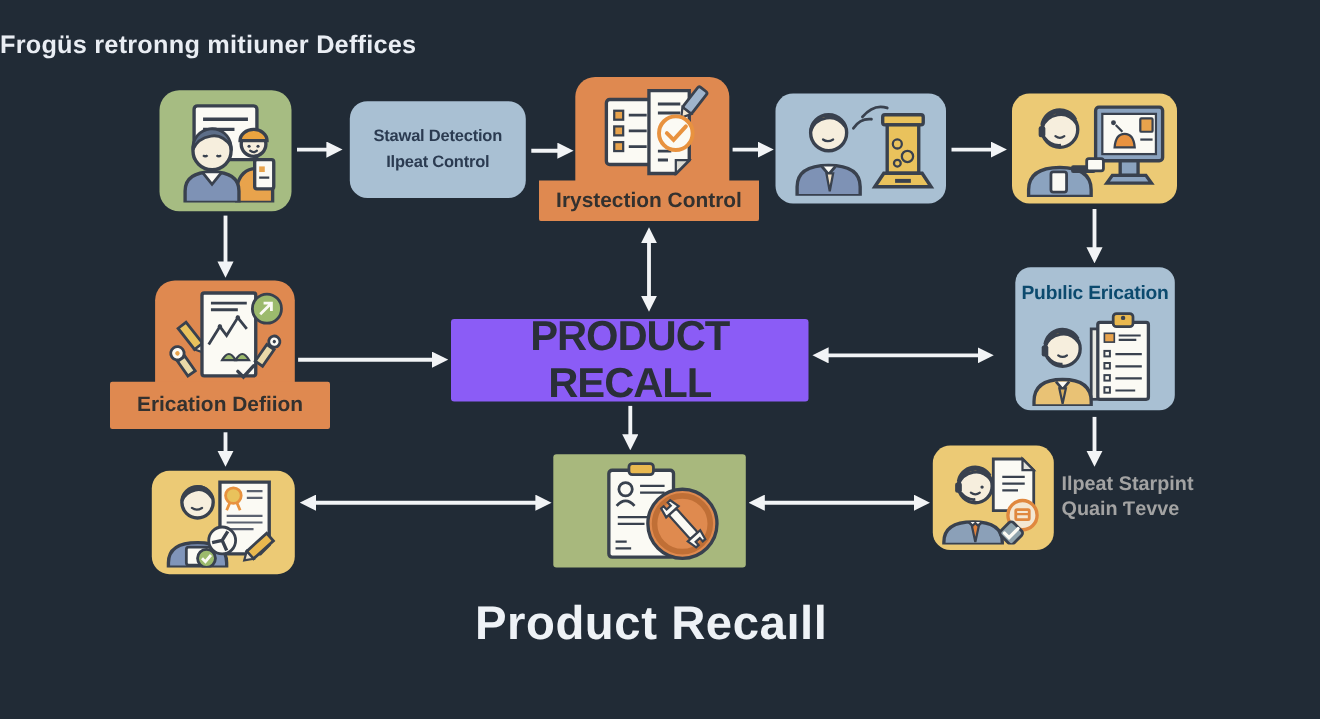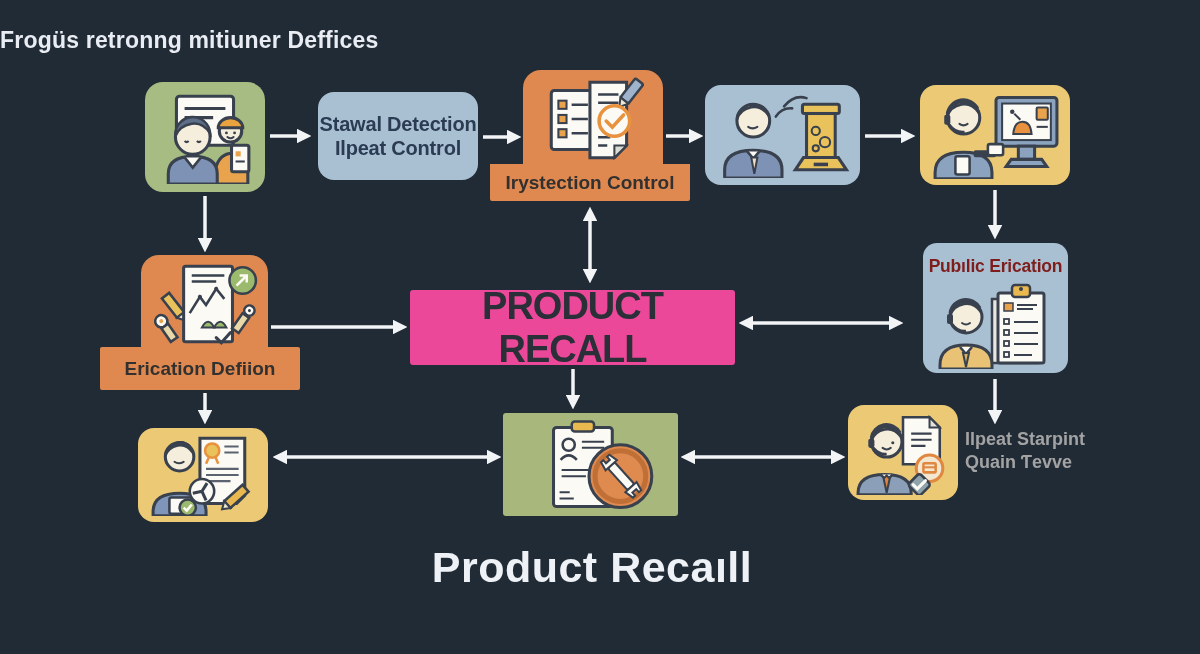--- a/index.html
+++ b/index.html
@@ -15,36 +15,36 @@
   }
   .bottom-title{
     left:0;top:543px;width:1184px;text-align:center;
     color:#eef2f6;font-size:43px;font-weight:bold;letter-spacing:.5px;
   }
   
   .node{display:flex;align-items:center;justify-content:center;}
   .r18{border-radius:18px}.r16{border-radius:16px}.r14{border-radius:14px}.r3{border-radius:3px}
   .bg-green{background:#a6bc82}.bg-blue{background:#a9c0d3}
   .bg-orange{background:#df8950}.bg-yellow{background:#ecca75}
-  .bg-recall{background:#ec4899}.bg-flatgreen{background:#a8b87d}
+  .bg-recall{background:#8b5cf6}.bg-flatgreen{background:#a8b87d}
   .blue-label{
-    color:#2b3b51;font-weight:bold;font-size:20px;line-height:24px;
+    color:#2b3b51;font-weight:bold;font-size:15px;line-height:24px;
     text-align:center;letter-spacing:-.2px;
   }
   .band-label{
     width:100%;text-align:center;color:#33312f;font-weight:bold;font-size:19px;
     letter-spacing:0;
   }
   .recall-label{
     width:100%;text-align:center;color:#2a2f38;font-weight:bold;font-size:38px;
     letter-spacing:-1px;
   }
   .pub-label{
     position:absolute;left:0;top:13px;width:100%;text-align:center;
-    color:#7f1d1d;font-weight:bold;font-size:17.5px;letter-spacing:-.2px;
+    color:#0c4a6e;font-weight:bold;font-size:17.5px;letter-spacing:-.2px;
   }
   .caption{
     left:965px;top:428px;color:#a3a3a3;font-weight:bold;font-size:18px;line-height:23px;
   }
   svg.arrows{left:0;top:0;width:1200px;height:654px;pointer-events:none;}
   .icon-wrap{display:flex;align-items:center;justify-content:center;width:100%;height:100%;}
 </style>
 </head>
 <body>
 

